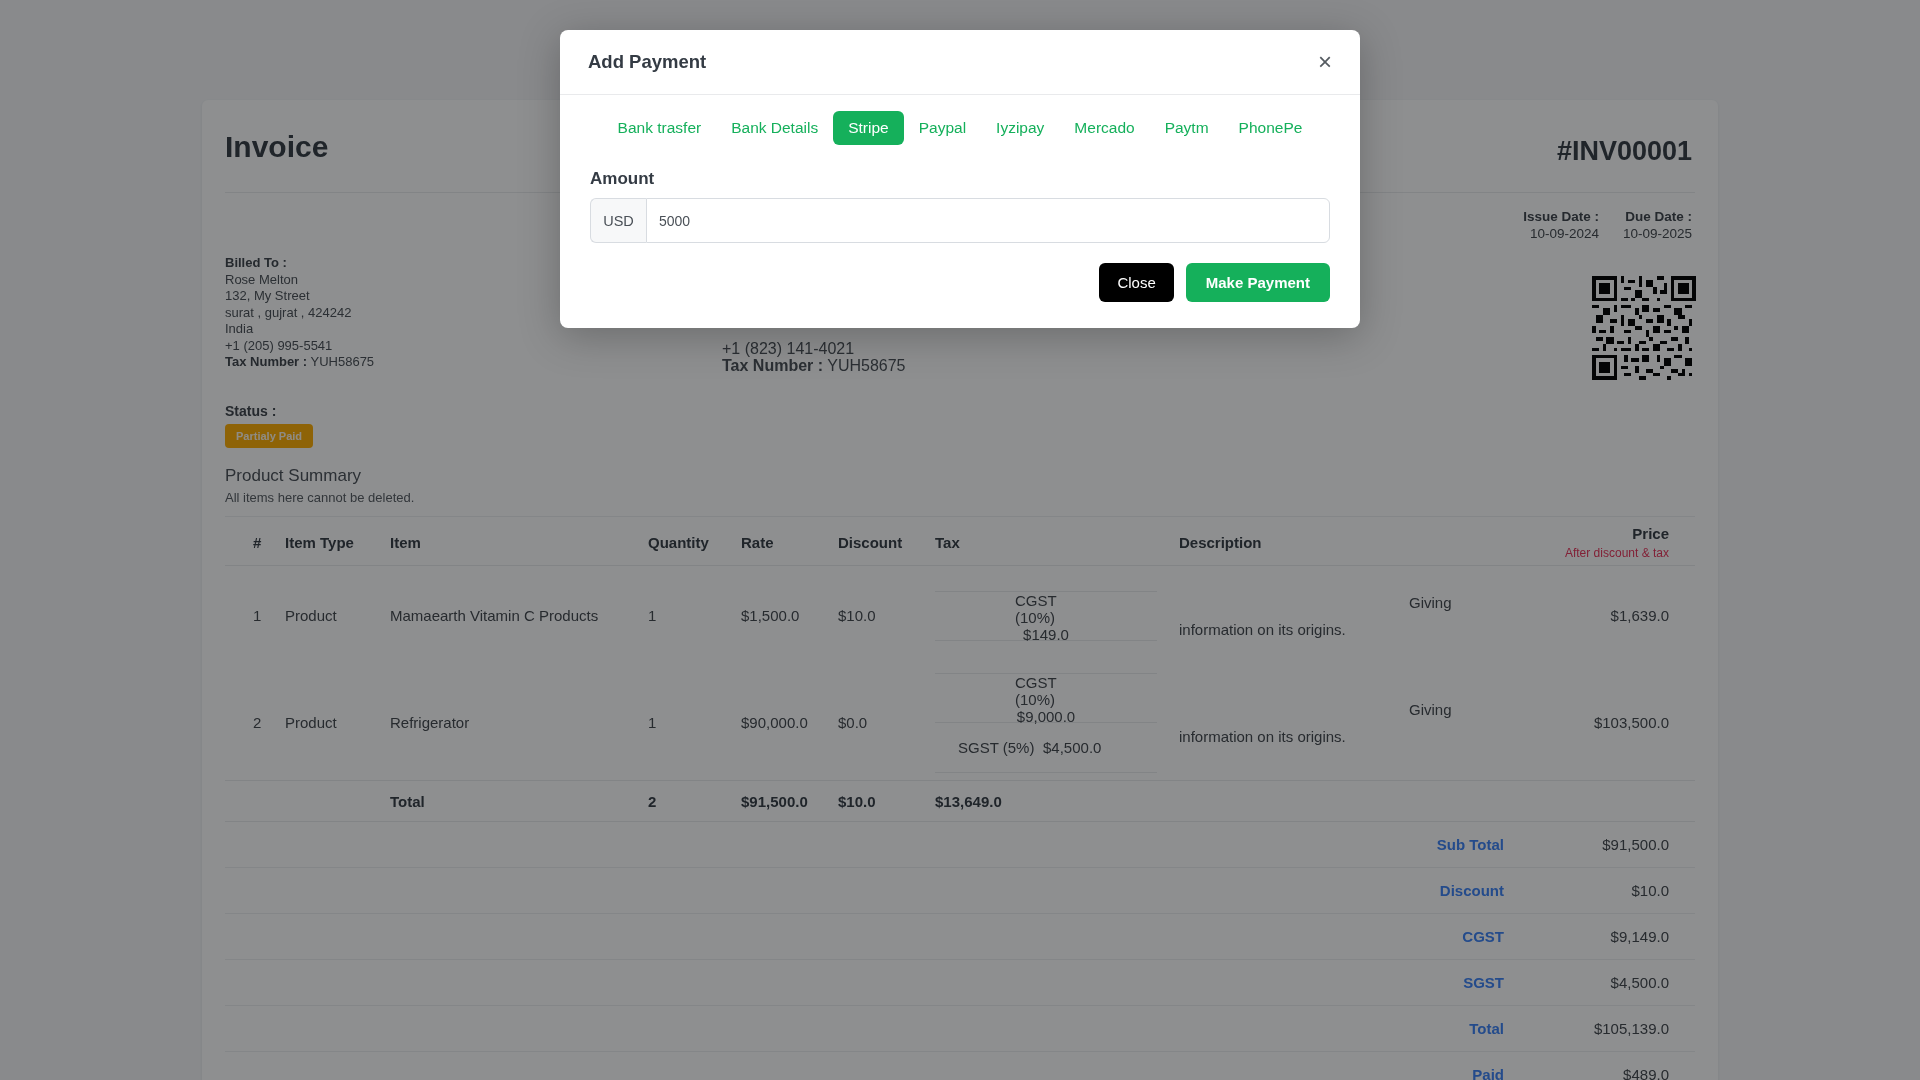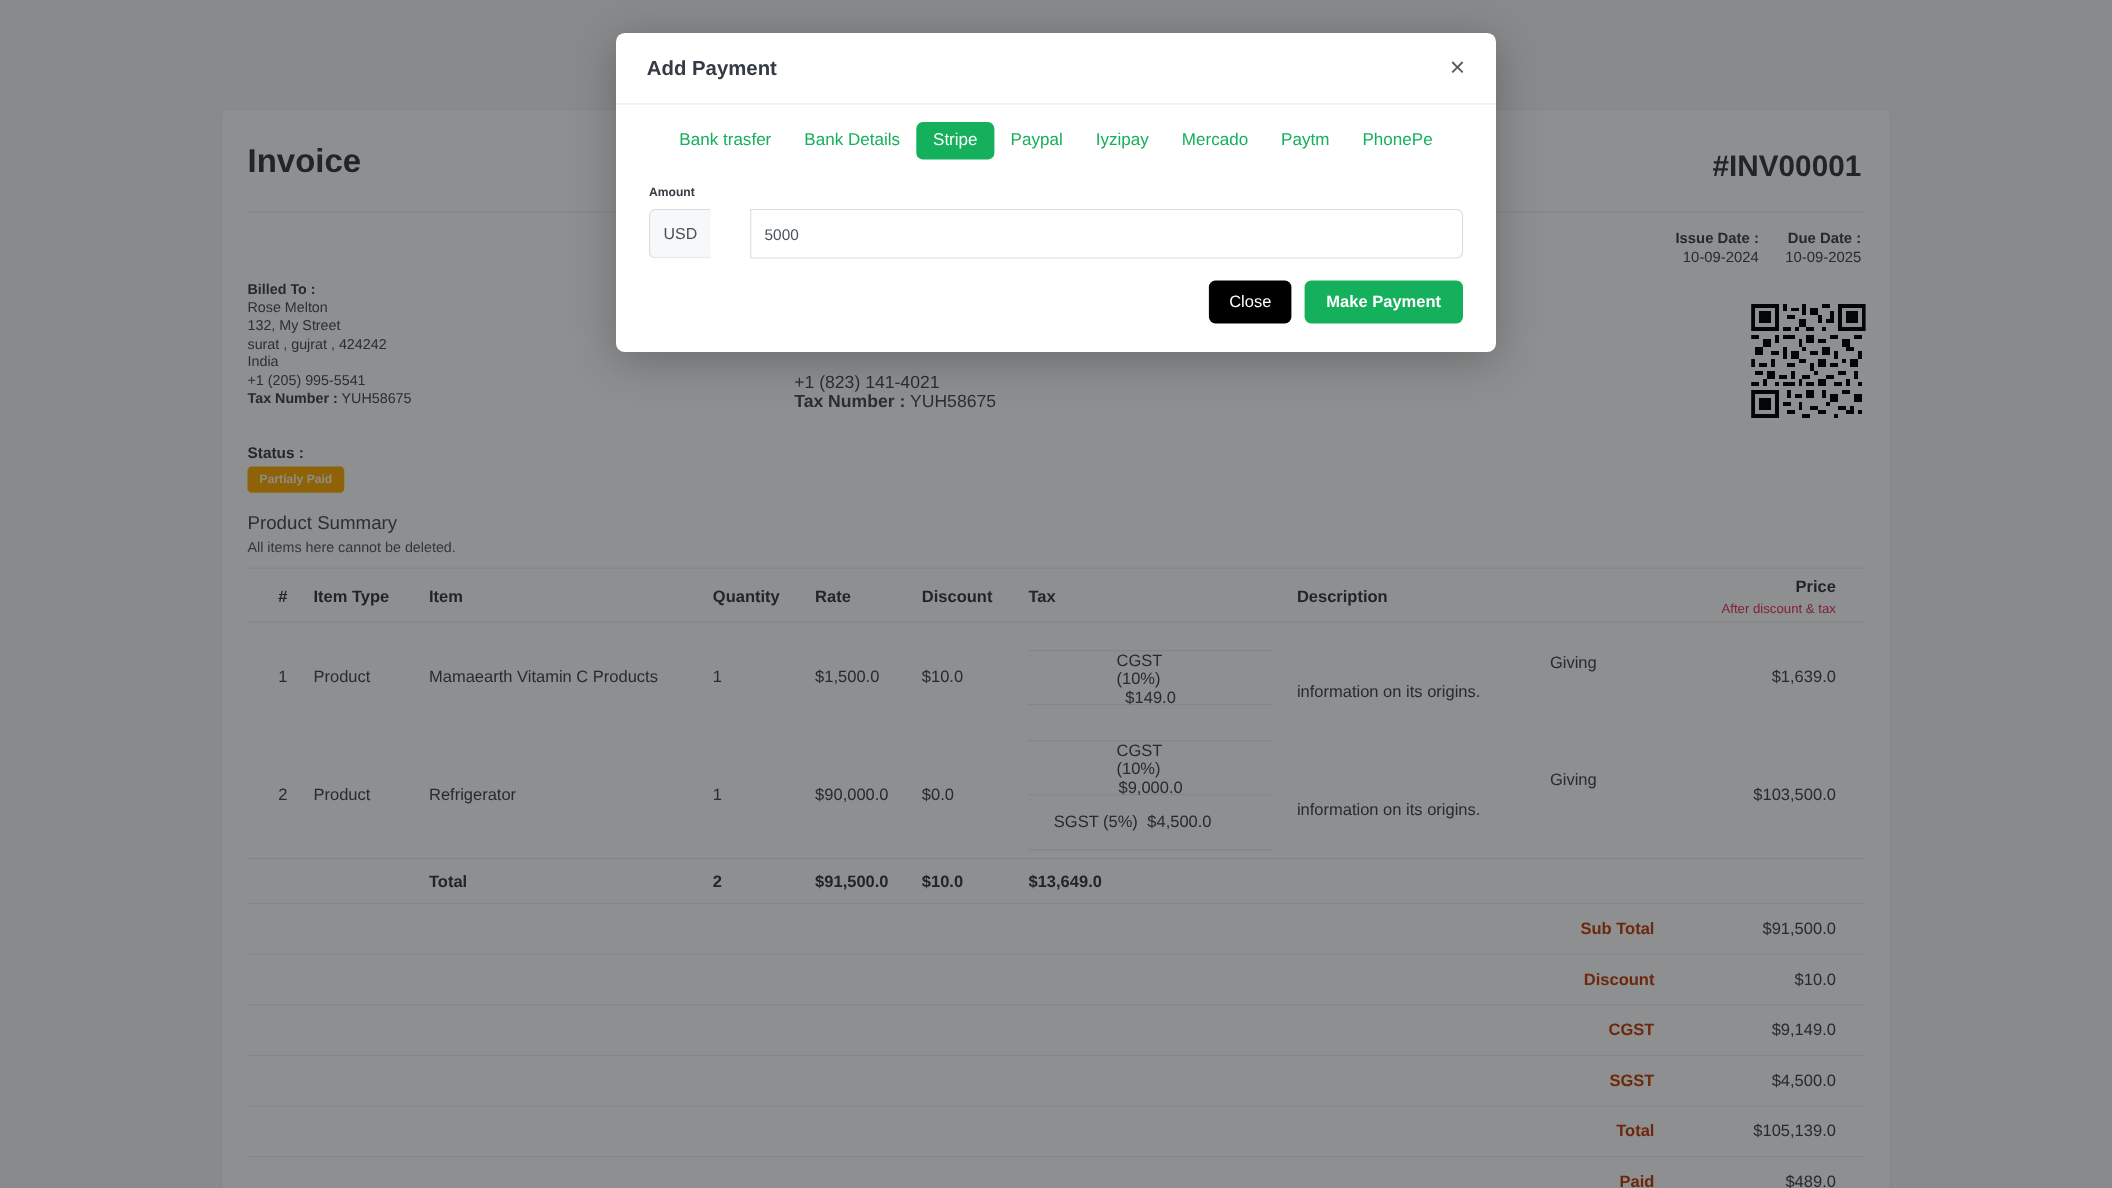--- a/index.html
+++ b/index.html
@@ -54,39 +54,39 @@
   .taxcell { align-self:stretch; display:flex; flex-direction:column; justify-content:center; }
   .taxline { display:flex; align-items:center; height:50px; border-bottom:1px solid #e9eaec; }
   .taxline.first { border-top:1px solid #e9eaec;flex-direction:column; }
   .taxname { width:108px; padding-left:23px; }
   .desc-text { line-height:27px; text-indent:230px; color:#42474d; }
   .total-row { height:42px; border-top:1px solid #e9eaec; border-bottom:1px solid #e9eaec;
     font-weight:600; color:#343b44; }
 
   .sumrow { display:flex; justify-content:flex-end; align-items:center; height:46px;
     border-bottom:1px solid #eceef0; padding-right:26px; }
-  .sumrow .slbl { font-weight:700; color:#c2410c; font-size:15px; }
+  .sumrow .slbl { font-weight:700; color:#3b82f6; font-size:15px; }
   .sumrow .sval { width:165px; text-align:right; font-size:15px; color:#42474d; }
 
   
   .overlay { position:fixed; inset:0; background:rgba(8,10,12,.46); z-index:5; }
   .modal { position:fixed; left:560px; top:30px; width:800px; background:#fff;
     border-radius:8px; z-index:10; box-shadow:0 8px 40px rgba(0,0,0,.25); }
   .modal-hdr { display:flex; align-items:center; justify-content:space-between;
     padding:21px 28px; border-bottom:1px solid #e9eaec; }
   .modal-title { font-size:18.5px; font-weight:600; color:#343b44; }
   .close-x { font-size:24px; line-height:20px; color:#555b61; background:none; border:none;
     cursor:pointer; font-family:inherit; font-weight:400; }
   .modal-body { padding:16px 30px 26px 30px; }
   .tabs { display:flex; justify-content:center; align-items:center; margin-bottom:24px; }
   .tab { font-size:15.5px; color:#15b05b; background:none; border:none; font-family:inherit;
     padding:8px 15px; border-radius:6px; cursor:pointer; }
   .tab.active { background:#15b05b; color:#fff; }
-  .amount-lbl { font-size:11px; font-weight:600; color:#343b44; margin-bottom:9px; }
-  .igroup { display:flex; height:45px;gap:36px; }
+  .amount-lbl { font-size:17px; font-weight:600; color:#343b44; margin-bottom:9px; }
+  .igroup { display:flex; height:45px; }
   .iprefix { width:56px; display:flex; align-items:center; justify-content:center;
     background:#f7f8f9; border:1px solid #d8dce1; border-right:none; border-radius:6px 0 0 6px;
     font-size:14.5px; color:#4a5057; }
   .iinput { flex:1; border:1px solid #d8dce1; border-radius:0 6px 6px 0; padding:0 12px;
     font-size:14px; color:#4a5057; font-family:inherit; outline:none; }
   .modal-ftr { display:flex; justify-content:flex-end; gap:12px; margin-top:20px; }
   .btn-close { background:#000000; color:#fff; border:none; border-radius:6px;
     padding:11px 18px; font-size:15px; font-family:inherit; cursor:pointer; }
   .btn-pay { background:#15b05b; color:#fff; border:none; border-radius:6px;
     padding:11px 20px; font-size:15px; font-weight:600; font-family:inherit; cursor:pointer; }

